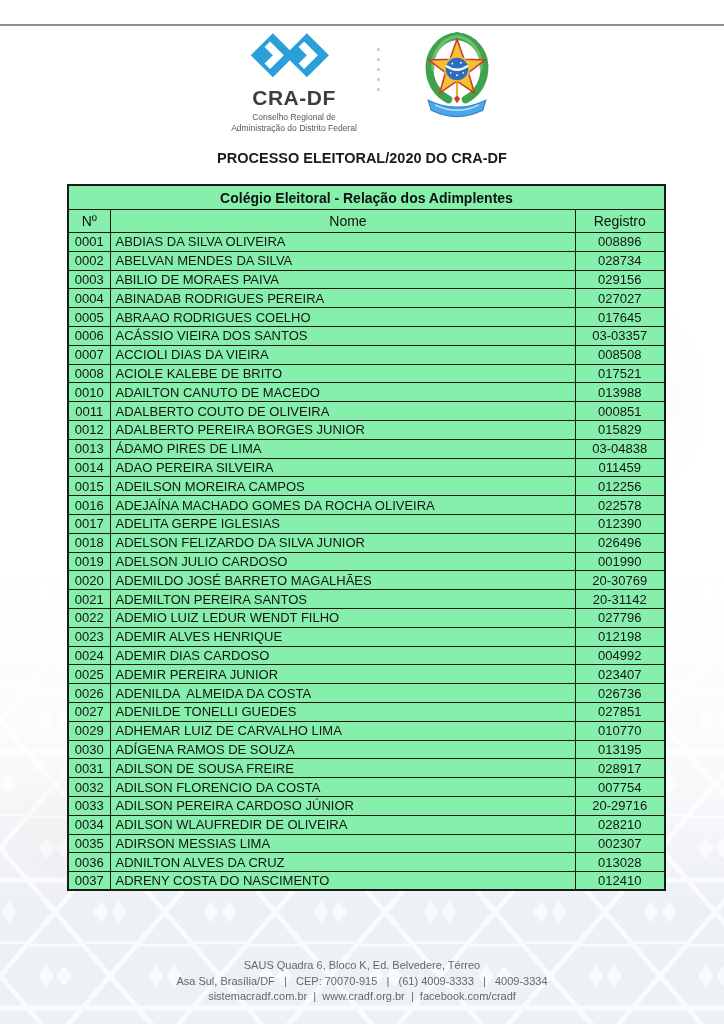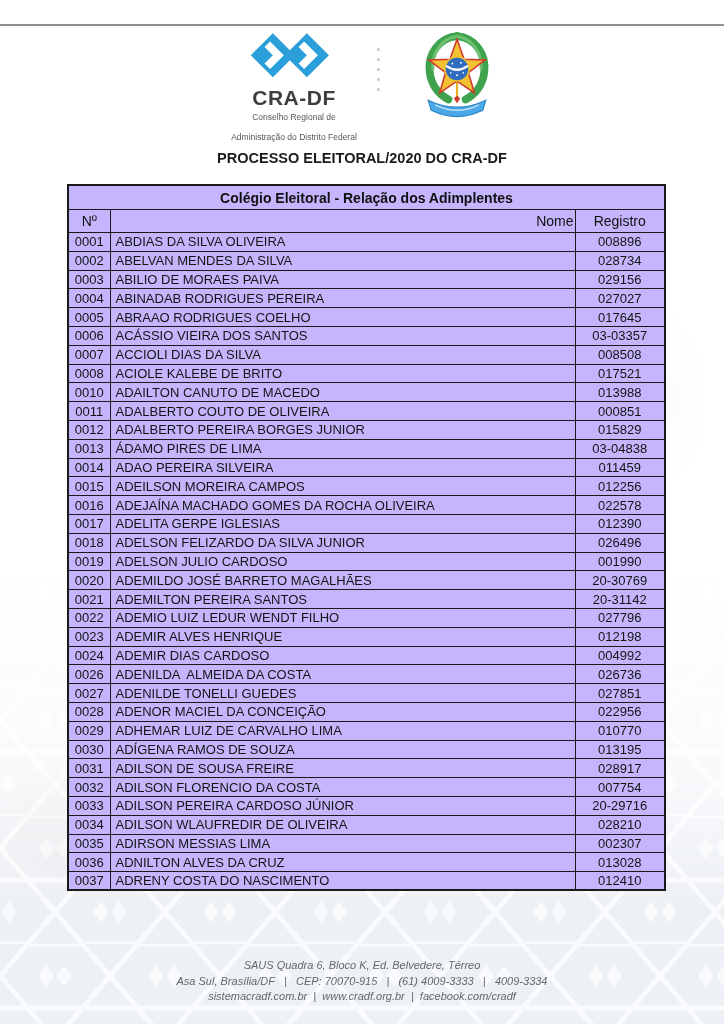--- a/index.html
+++ b/index.html
@@ -21,46 +21,46 @@
 
   .emblem-block { position:absolute; left:418px; top:31px; }
 
   
   .doc-title { position:absolute; top:150px; left:0; width:724px; text-align:center;
     font-size:14.5px; font-weight:bold; color:#1b1b1b; }
 
   
   .table-wrap { position:absolute; left:67px; top:184px; z-index:2; }
   table.roster { border-collapse:collapse; width:599px; table-layout:fixed;
-    border:2px solid #1a1a1a; background:#c4b5fd; }
+    border:2px solid #1a1a1a; background:#86efac; }
   table.roster th, table.roster td { border:1px solid #1a1a1a; overflow:hidden; }
   .caption-cell { height:21px; text-align:center; font-size:14px; font-weight:bold; color:#111; }
   .head-row th { height:20px; font-size:14px; font-weight:normal; color:#111; }
   .head-num { text-align:center; }
-  .head-nome { text-align:right; padding-left:12px; }
+  .head-nome { text-align:center; padding-left:12px; }
   .head-reg { text-align:center; }
   tr.data-row { height:18.8px;margin-left:23px; }
   tr.data-row td { font-size:13px; color:#141414; line-height:1; padding:0 5px; }
   td.col-num { text-align:center; padding:0 2px; }
   td.col-nome { text-align:left; white-space:pre; }
   td.col-reg { text-align:center; }
 
   
   .pattern-band { position:absolute; left:0; top:560px; width:724px; height:464px; z-index:0;
     -webkit-mask-image:linear-gradient(to bottom, rgba(0,0,0,0) 0%, rgba(0,0,0,.35) 45%, rgba(0,0,0,1) 74%);
     mask-image:linear-gradient(to bottom, rgba(0,0,0,0) 0%, rgba(0,0,0,.35) 45%, rgba(0,0,0,1) 74%); }
   .tint-blob { position:absolute; z-index:0; pointer-events:none; }
   .blob-pink { left:-40px; top:760px; width:260px; height:240px;
     background:radial-gradient(circle, rgba(226,172,170,.30) 0%, rgba(226,172,170,0) 70%); }
   .blob-beige { left:430px; top:290px; width:300px; height:220px;
     background:radial-gradient(circle, rgba(238,226,203,.35) 0%, rgba(238,226,203,0) 70%); }
   .blob-blue { left:180px; top:300px; width:300px; height:200px;
     background:radial-gradient(circle, rgba(200,218,236,.30) 0%, rgba(200,218,236,0) 70%); }
 
-  .footer-text { position:absolute; top:958px; left:0; width:724px; text-align:center; z-index:1;font-style:italic; }
+  .footer-text { position:absolute; top:958px; left:0; width:724px; text-align:center; z-index:1; }
   .footer-line { font-size:11px; color:#64676c; line-height:15.5px; white-space:pre; }
 </style>
 </head>
 <body>
 
 <div class="page">
 
   <div class="tint-blob blob-beige"></div>
   <div class="tint-blob blob-blue"></div>
   <div class="tint-blob blob-pink"></div>
@@ -93,21 +93,21 @@
 
   <div class="brand-block">
     <svg class="brand-logo-svg" width="92" height="54" viewBox="0 0 100 58" xmlns="http://www.w3.org/2000/svg">
       <polygon points="27,2 51,26 27,50 3,26" fill="#2B9FD9"></polygon>
       <polygon points="64,2 88,26 64,50 40,26" fill="#2B9FD9"></polygon>
       <path d="M24,11 L39,26 L24,41 L18,35 L27,26 L18,17 Z" fill="#ffffff"></path>
       <path d="M61,11 L76,26 L61,41 L55,35 L64,26 L55,17 Z" fill="#ffffff"></path>
     </svg>
     <div class="brand-name">CRA-DF</div>
     <div class="brand-tagline">Conselho Regional de</div>
-    <div class="brand-tagline" style="margin-top:9px;">Administração do Distrito Federal</div>
+    <div class="brand-tagline" style="margin-top:0;">Administração do Distrito Federal</div>
   </div>
 
   <div class="dots-separator">
     <i></i>
       <i></i>
       <i></i>
       <i></i>
       <i></i>
   </div>
 
@@ -182,21 +182,21 @@
             <td class="col-nome">ABRAAO RODRIGUES COELHO</td>
             <td class="col-reg">017645</td>
           </tr>
           <tr class="data-row">
             <td class="col-num">0006</td>
             <td class="col-nome">ACÁSSIO VIEIRA DOS SANTOS</td>
             <td class="col-reg">03-03357</td>
           </tr>
           <tr class="data-row">
             <td class="col-num">0007</td>
-            <td class="col-nome">ACCIOLI DIAS DA SILVA</td>
+            <td class="col-nome">ACCIOLI DIAS DA VIEIRA</td>
             <td class="col-reg">008508</td>
           </tr>
           <tr class="data-row">
             <td class="col-num">0008</td>
             <td class="col-nome">ACIOLE KALEBE DE BRITO</td>
             <td class="col-reg">017521</td>
           </tr>
           <tr class="data-row">
             <td class="col-num">0010</td>
             <td class="col-nome">ADAILTON CANUTO DE MACEDO</td>
@@ -266,33 +266,33 @@
             <td class="col-num">0023</td>
             <td class="col-nome">ADEMIR ALVES HENRIQUE</td>
             <td class="col-reg">012198</td>
           </tr>
           <tr class="data-row">
             <td class="col-num">0024</td>
             <td class="col-nome">ADEMIR DIAS CARDOSO</td>
             <td class="col-reg">004992</td>
           </tr>
           <tr class="data-row">
+            <td class="col-num">0025</td>
+            <td class="col-nome">ADEMIR PEREIRA JUNIOR</td>
+            <td class="col-reg">023407</td>
+          </tr>
+          <tr class="data-row">
             <td class="col-num">0026</td>
             <td class="col-nome">ADENILDA  ALMEIDA DA COSTA</td>
             <td class="col-reg">026736</td>
           </tr>
           <tr class="data-row">
             <td class="col-num">0027</td>
             <td class="col-nome">ADENILDE TONELLI GUEDES</td>
             <td class="col-reg">027851</td>
-          </tr>
-          <tr class="data-row">
-            <td class="col-num">0028</td>
-            <td class="col-nome">ADENOR MACIEL DA CONCEIÇÃO</td>
-            <td class="col-reg">022956</td>
           </tr>
           <tr class="data-row">
             <td class="col-num">0029</td>
             <td class="col-nome">ADHEMAR LUIZ DE CARVALHO LIMA</td>
             <td class="col-reg">010770</td>
           </tr>
           <tr class="data-row">
             <td class="col-num">0030</td>
             <td class="col-nome">ADÍGENA RAMOS DE SOUZA</td>
             <td class="col-reg">013195</td>

